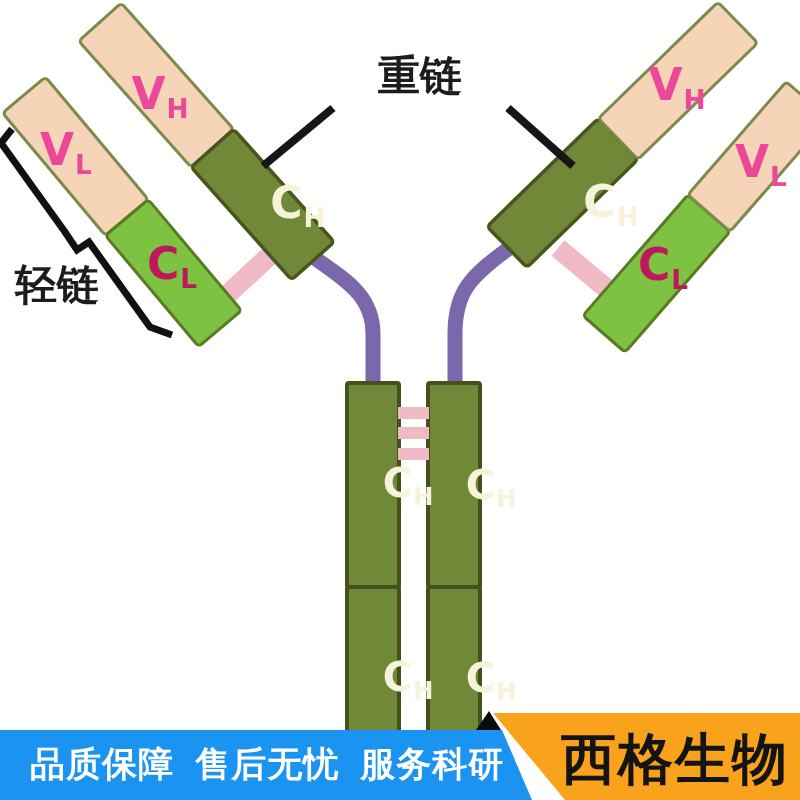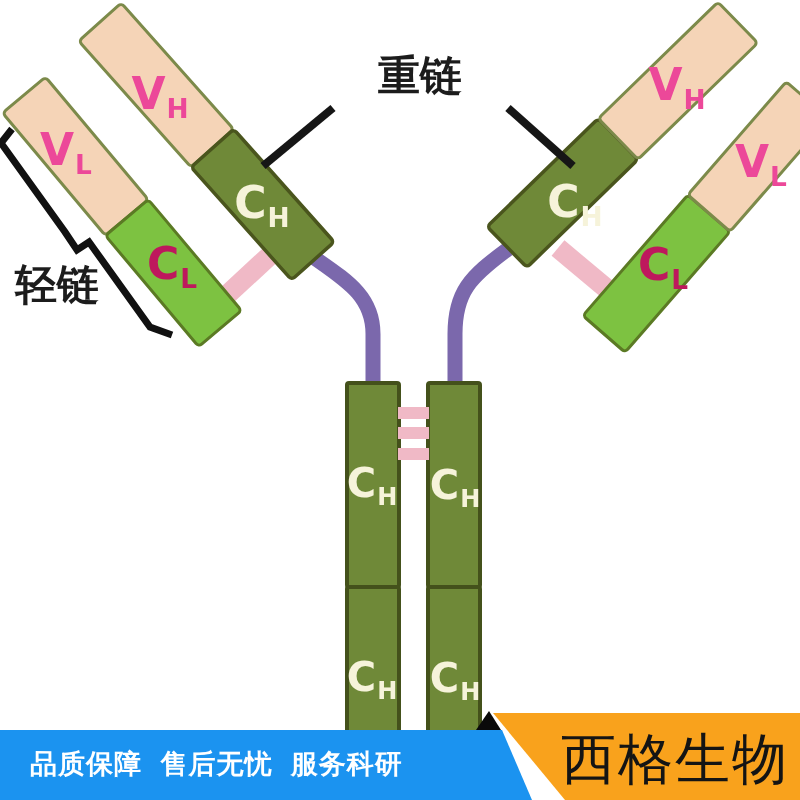--- a/index.html
+++ b/index.html
@@ -9,33 +9,33 @@
   }
   .stage svg{position:absolute;left:0;top:0;}
   .lbl{
     position:absolute;transform:translate(-50%,-50%);
     font-weight:bold;white-space:nowrap;line-height:1;user-select:none;
   }
   .domain-lbl{font-size:44px;letter-spacing:0px;}
   .domain-lbl .sub{font-size:0.60em;vertical-align:-0.35em;margin-left:1px;}
   .stem-lbl{font-size:40px;}
   .ink{color:#ec4899;}
-  .cream{color:#f6f3da;}
+  .cream{color:#f6f3da;margin-left:36px;}
   .white{color:#be185d;}
   .cjk{
     font-family:"DejaVu Serif",serif;font-weight:700;font-size:42px;color:#1c1c1c;
   }
   .slogan{
     position:absolute;left:30px;top:764px;transform:translateY(-50%);
-    font-size:27px;font-weight:bold;color:#ffffff;letter-spacing:1px;word-spacing:8px;
+    font-size:35px;font-weight:bold;color:#ffffff;letter-spacing:1px;word-spacing:8px;
     white-space:nowrap;
   }
   .brand{
     position:absolute;left:561px;top:760px;transform:translateY(-50%);
-    font-size:55px;font-weight:400;color:#141414;letter-spacing:2px;white-space:nowrap;
+    font-size:55px;font-weight:700;color:#141414;letter-spacing:2px;white-space:nowrap;
   }
 </style>
 </head>
 <body>
 
 <div class="stage">
 
   <svg width="800" height="800" viewBox="0 0 800 800">
 
     <line x1="227" y1="295" x2="279" y2="247" stroke="#F0B9C6" stroke-width="20"></line>

